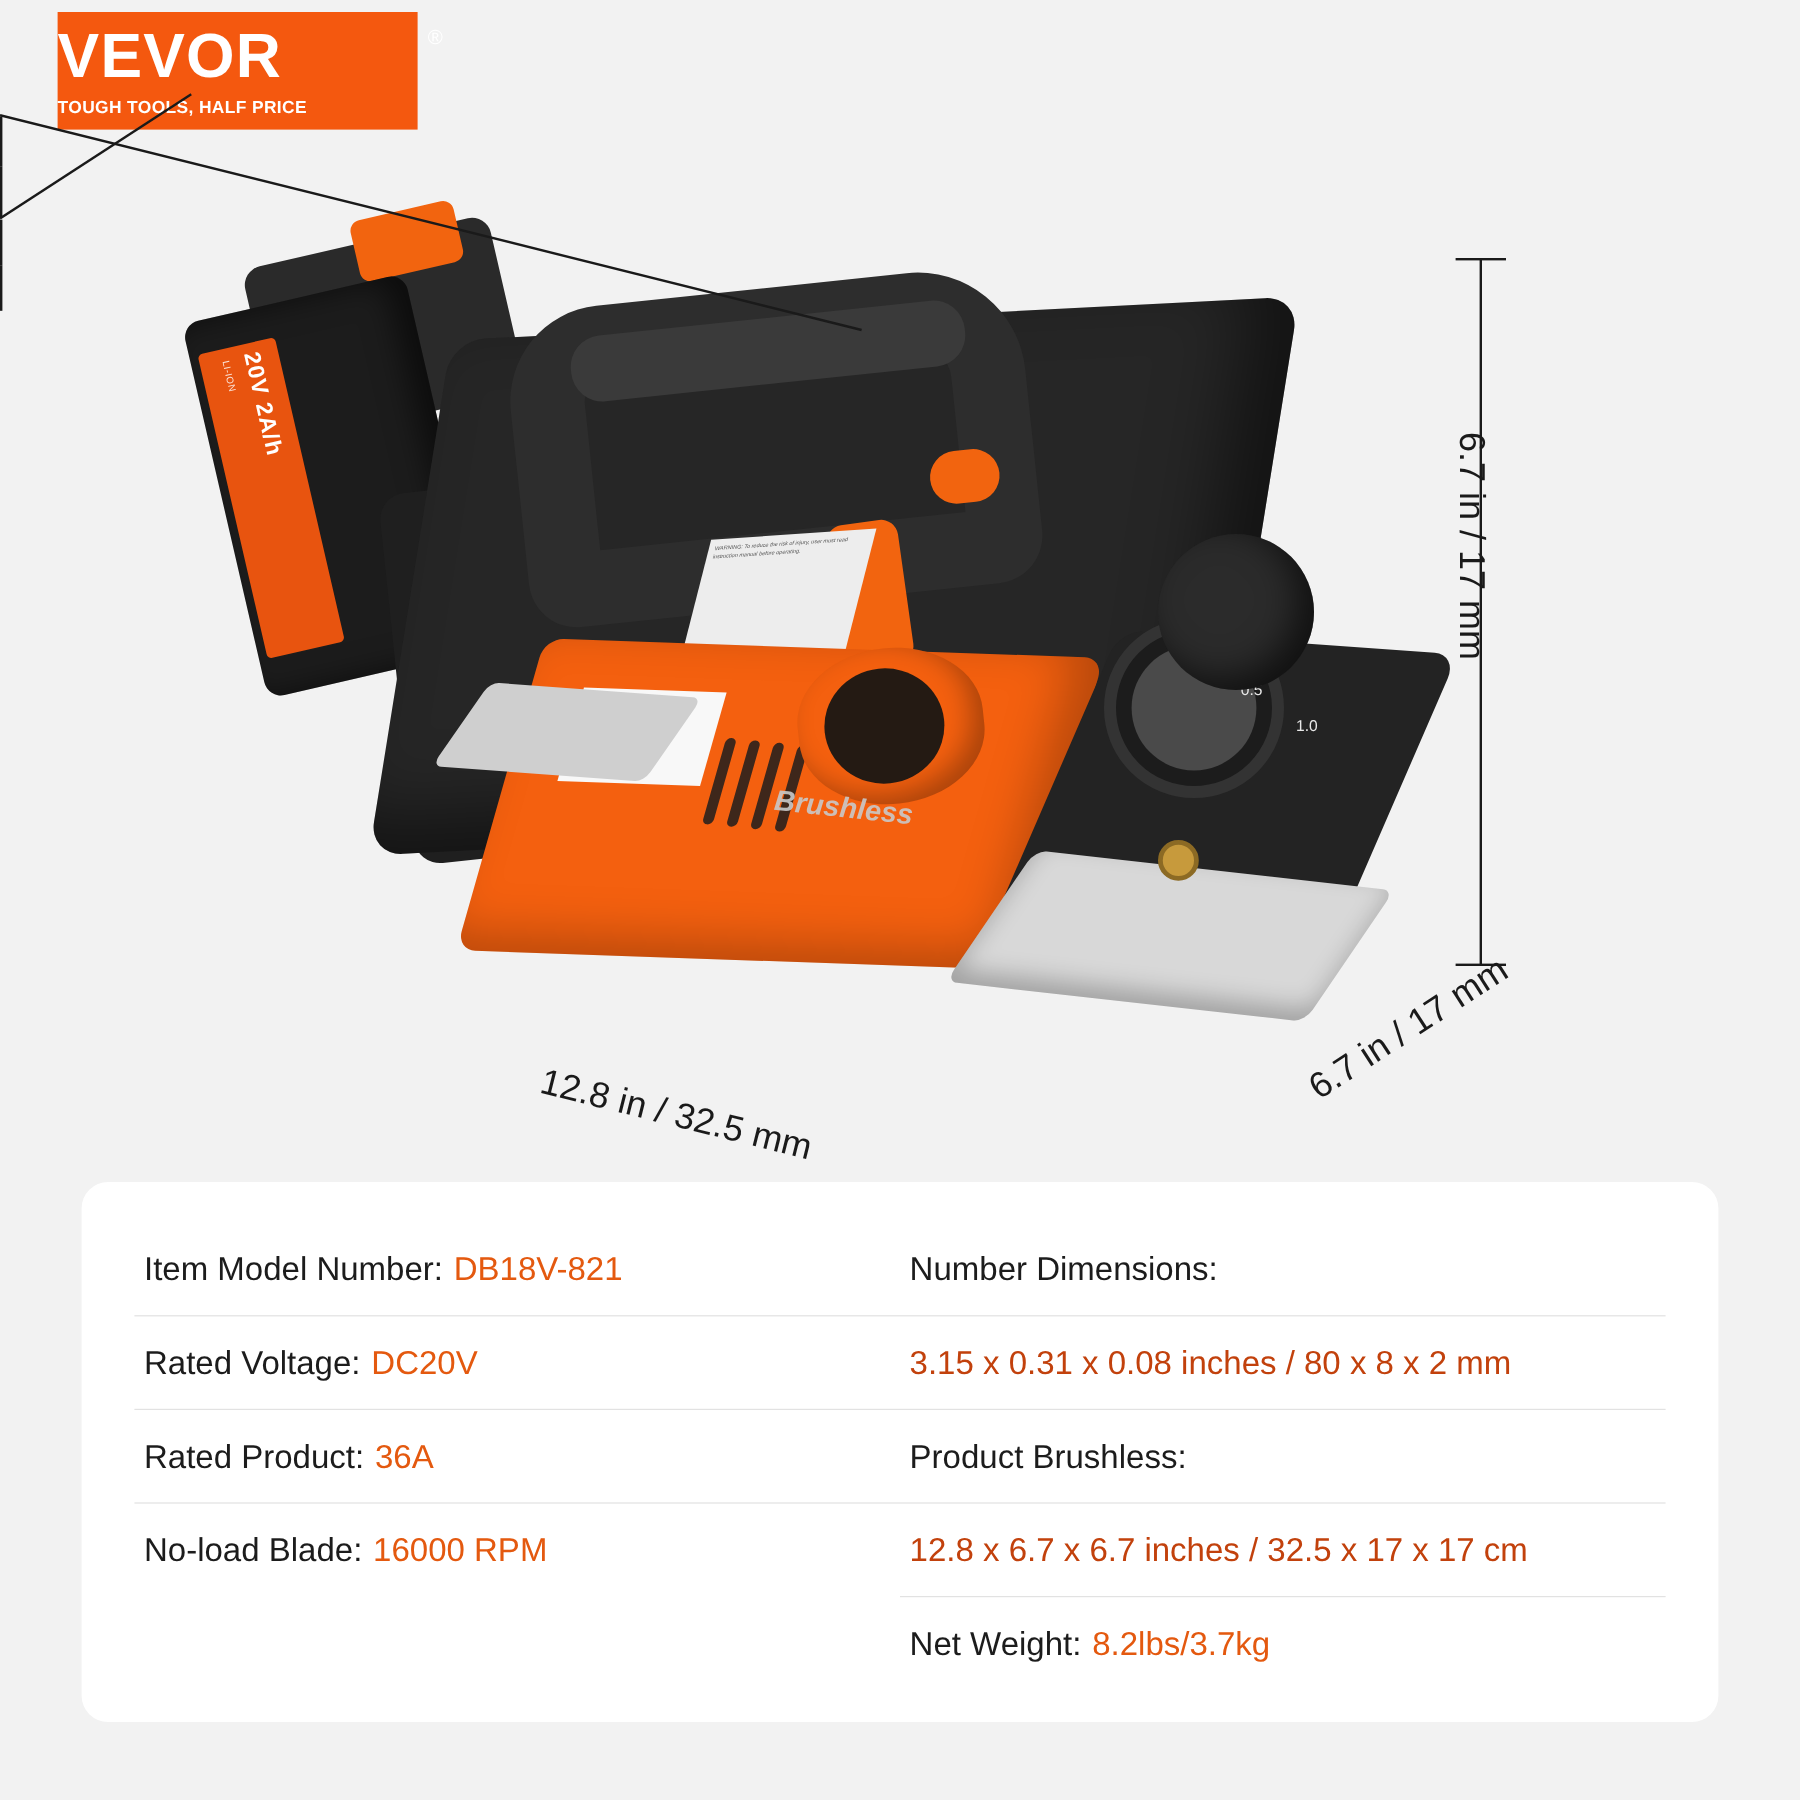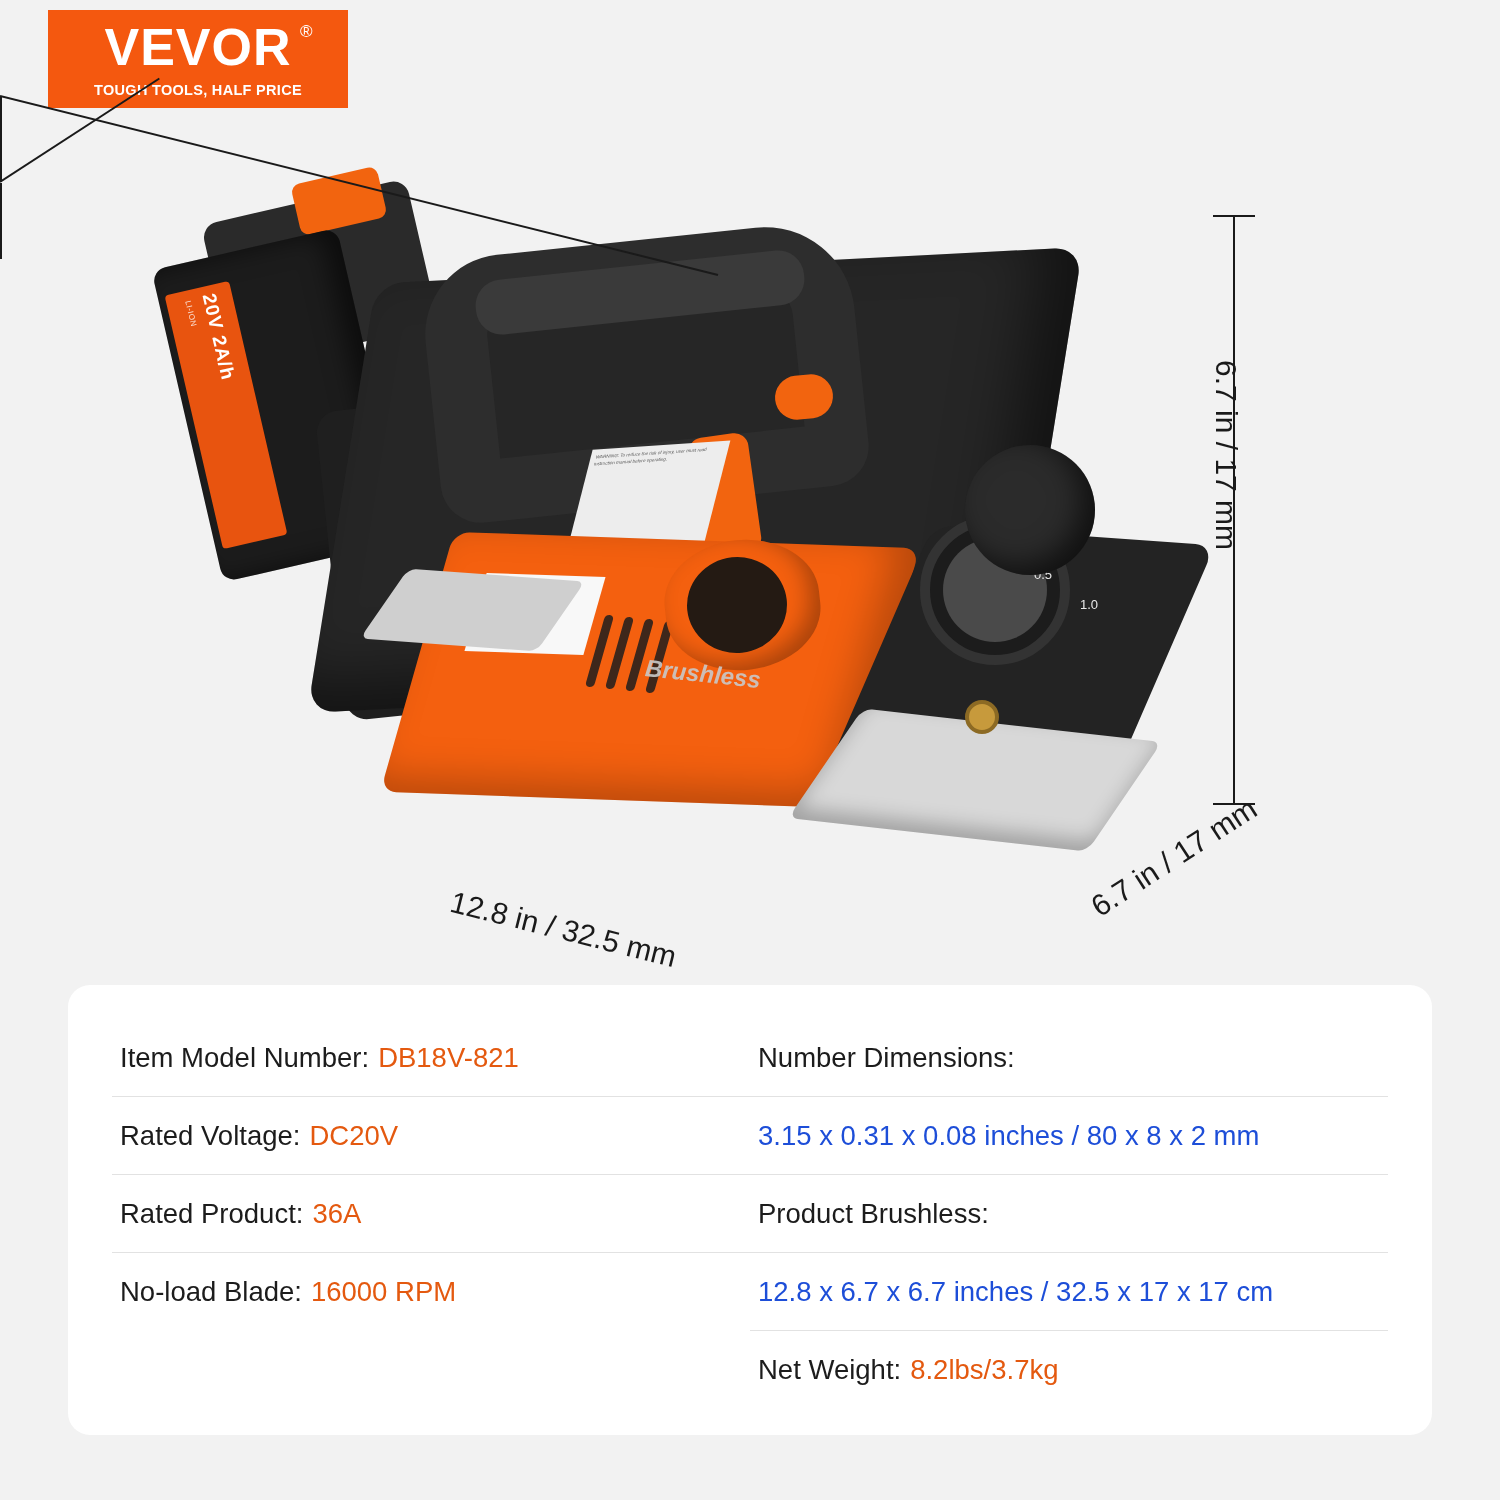--- a/index.html
+++ b/index.html
@@ -16,21 +16,20 @@
   
   .logo {
     position: absolute;
     left: 48px;
     top: 10px;
     width: 300px;
     height: 98px;
     background: #f4580f;
     display: flex;
     flex-direction: column;
-    align-items: center;
     justify-content: center;
   }
   .logo-word {
     color: #ffffff;
     font-size: 52px;
     font-weight: bold;
     letter-spacing: 1px;
     line-height: 1;
     position: relative;
   }
@@ -346,21 +345,21 @@
     align-items: center;
     border-bottom: 1px solid #e2e2e2;
     padding: 0 8px;
     font-size: 27.5px;
     color: #1c1c1c;
     white-space: nowrap;
   }
   .spec-row.last { border-bottom: none; }
   .spec-key { color: #1c1c1c; }
   .spec-val { color: #e4590f; margin-left: 9px; }
-  .spec-val-only { color: #1d4ed8; }
+  .spec-val-only { color: #c2410c; }
 </style>
 </head>
 <body>
 
 <div class="logo">
   <div class="logo-word">
     <span>VEVOR</span>
     <span class="logo-reg">®</span>
   </div>
   <div class="logo-tag">TOUGH TOOLS, HALF PRICE</div>

